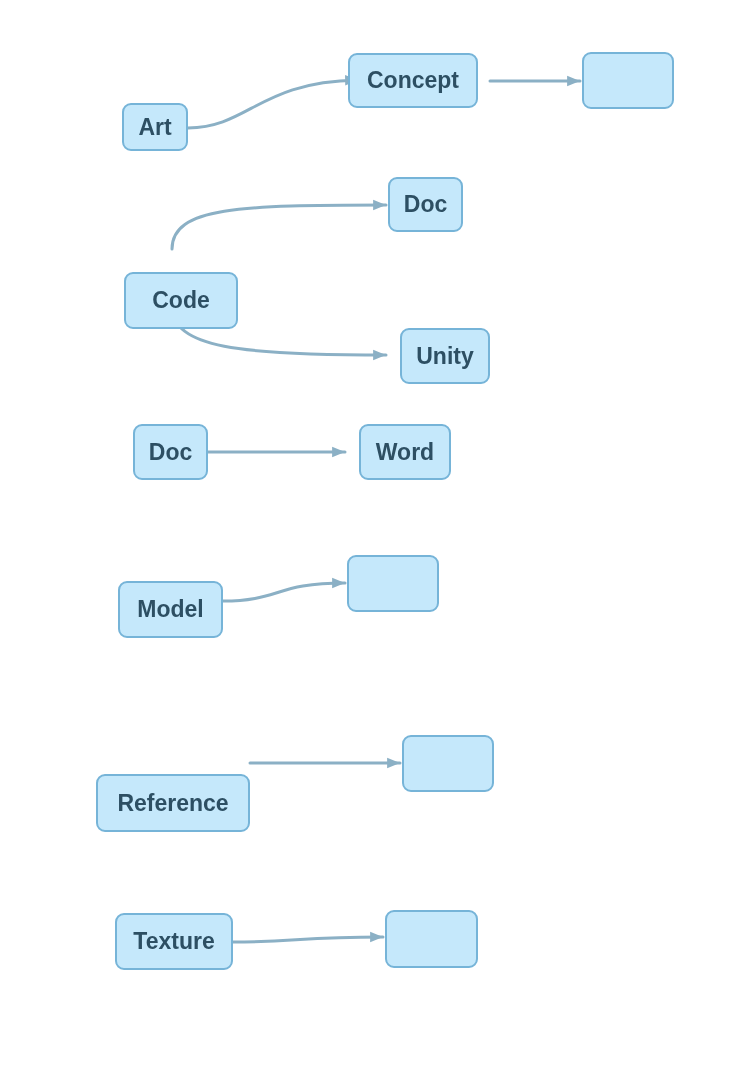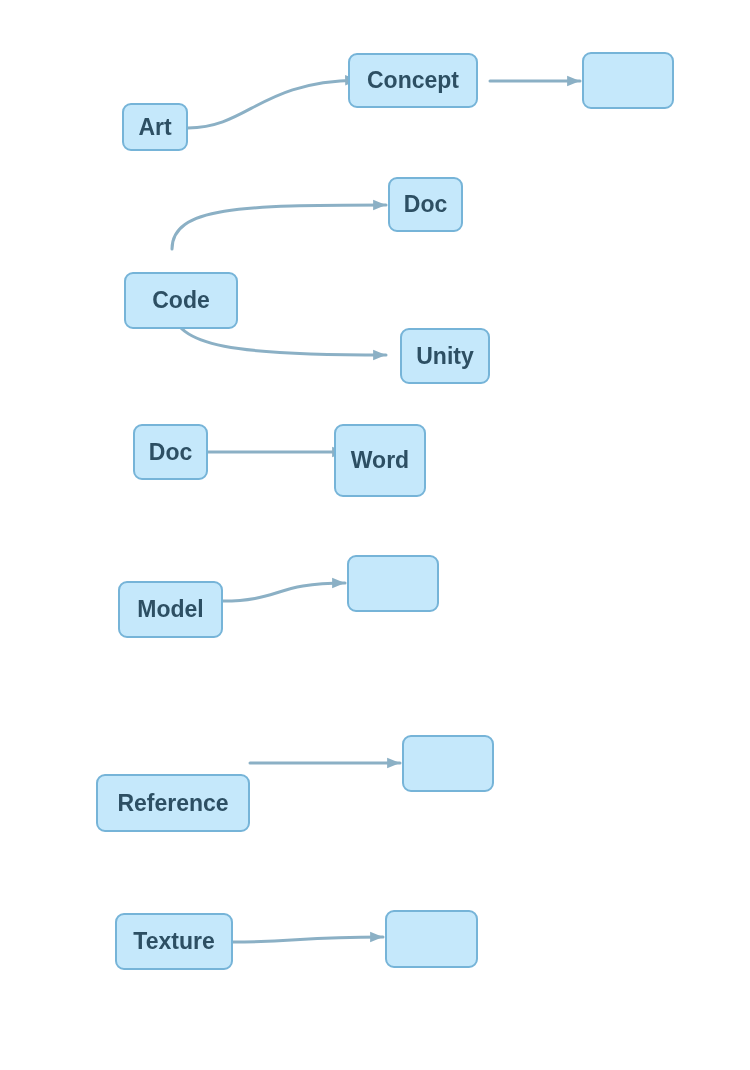--- a/index.html
+++ b/index.html
@@ -87,21 +87,21 @@
       </div>
       <div class="node" style="left: 388px; top: 177px; width: 75px; height: 55px;">
         <span class="node-label">Doc</span>
       </div>
       <div class="node" style="left: 388px; top: 328px; width: 90px; height: 56px; margin-left: 12px;">
         <span class="node-label">Unity</span>
       </div>
       <div class="node" style="left: 133px; top: 424px; width: 75px; height: 56px;">
         <span class="node-label">Doc</span>
       </div>
-      <div class="node" style="left: 334px; top: 424px; width: 92px; height: 73px; justify-content: center;">
+      <div class="node" style="left: 359px; top: 424px; width: 92px; height: 56px; justify-content: center;">
         <span class="node-label">Word</span>
       </div>
       <div class="node" style="left: 118px; top: 573px; width: 105px; height: 57px; margin-top: 8px;">
         <span class="node-label">Model</span>
       </div>
       <div class="node" style="left: 347px; top: 555px; width: 92px; height: 57px;">
         <span class="node-label"></span>
       </div>
       <div class="node" style="left: 96px; top: 774px; width: 154px; height: 58px;">
         <span class="node-label">Reference</span>

